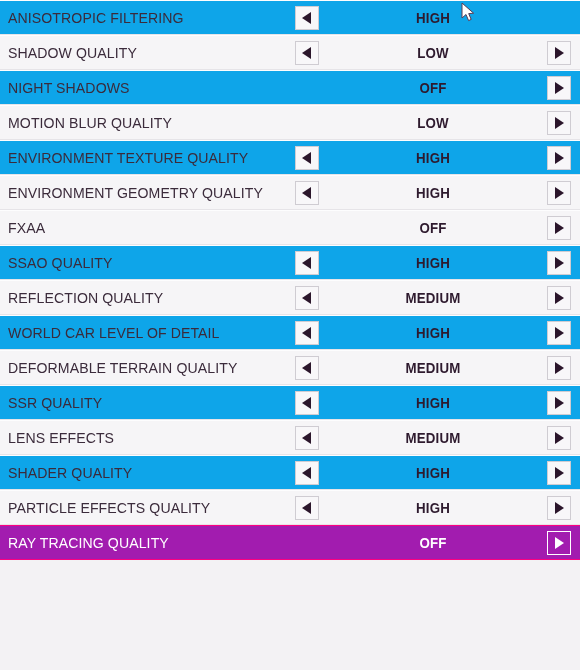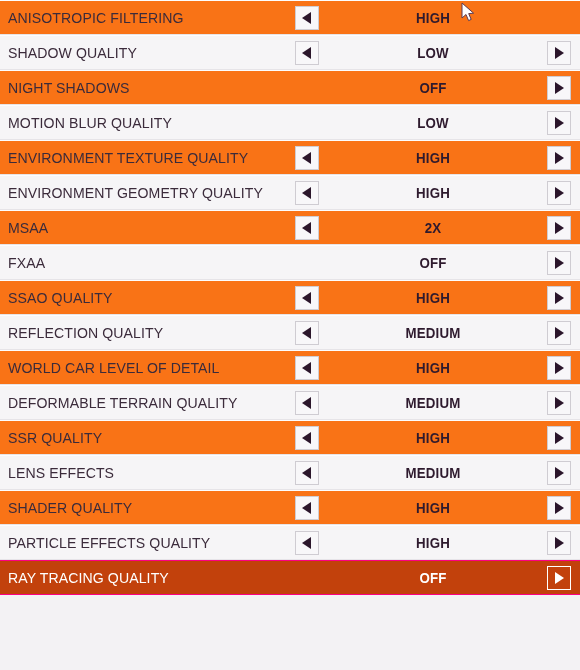--- a/index.html
+++ b/index.html
@@ -49,24 +49,24 @@
   }
   .row {
     position: relative;
     height: 35px;
     box-sizing: border-box;
     background: #f6f5f7;
     border-bottom: 1px solid #e6e4e8;
     border-top: 1px solid #fdfdfe;
   }
   .row.alt {
-    background: #f97316;
+    background: #0ea5e9;
   }
   .row.highlight {
-    background: #c2410c;
+    background: #a21caf;
     border-bottom: 1px solid #fc0081;
     border-top: 1px solid #fc0081;
   }
 
   .row-label {
     position: absolute;
     left: 8px;
     top: 0;
     height: 100%;
     display: flex;
@@ -198,30 +198,20 @@
       <div class="row">
         <span class="row-label">ENVIRONMENT GEOMETRY QUALITY</span>
         <div class="arrow-btn left">
           <span class="arrow-glyph"></span>
         </div>
         <span class="row-value">HIGH</span>
         <div class="arrow-btn right">
           <span class="arrow-glyph"></span>
         </div>
       </div>
-      <div class="row alt">
-        <span class="row-label">MSAA</span>
-        <div class="arrow-btn left">
-          <span class="arrow-glyph"></span>
-        </div>
-        <span class="row-value">2X</span>
-        <div class="arrow-btn right">
-          <span class="arrow-glyph"></span>
-        </div>
-      </div>
       <div class="row">
         <span class="row-label">FXAA</span>
         <span class="row-value">OFF</span>
         <div class="arrow-btn right">
           <span class="arrow-glyph"></span>
         </div>
       </div>
       <div class="row alt">
         <span class="row-label">SSAO QUALITY</span>
         <div class="arrow-btn left">

